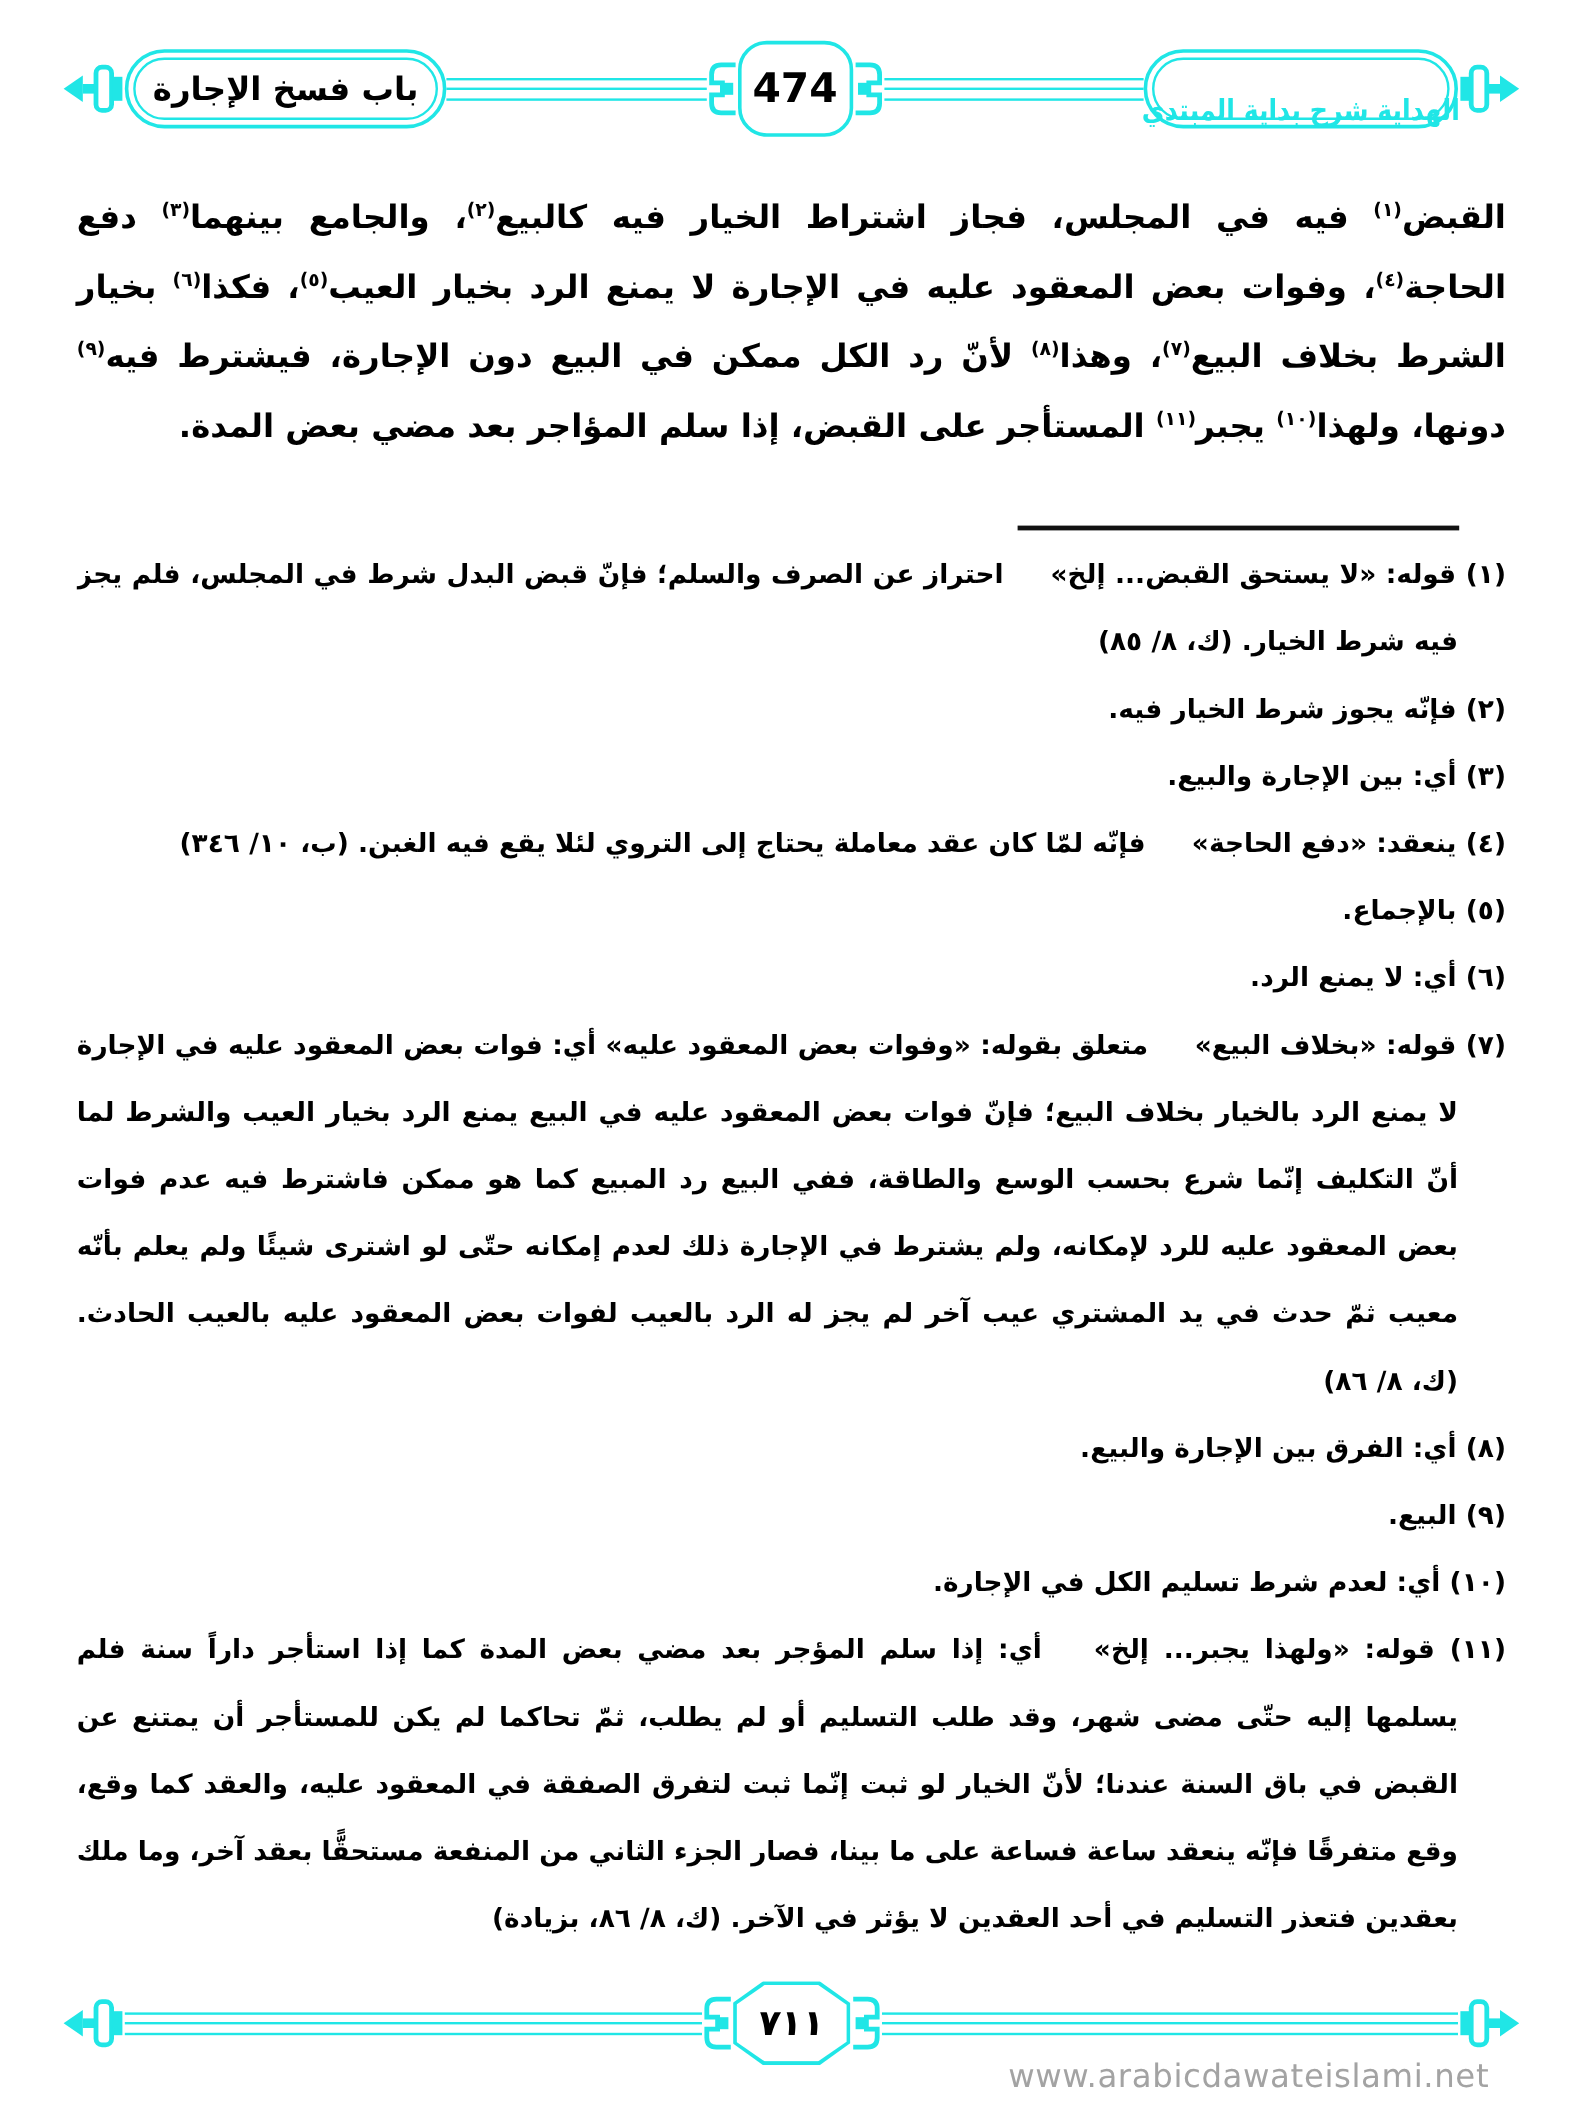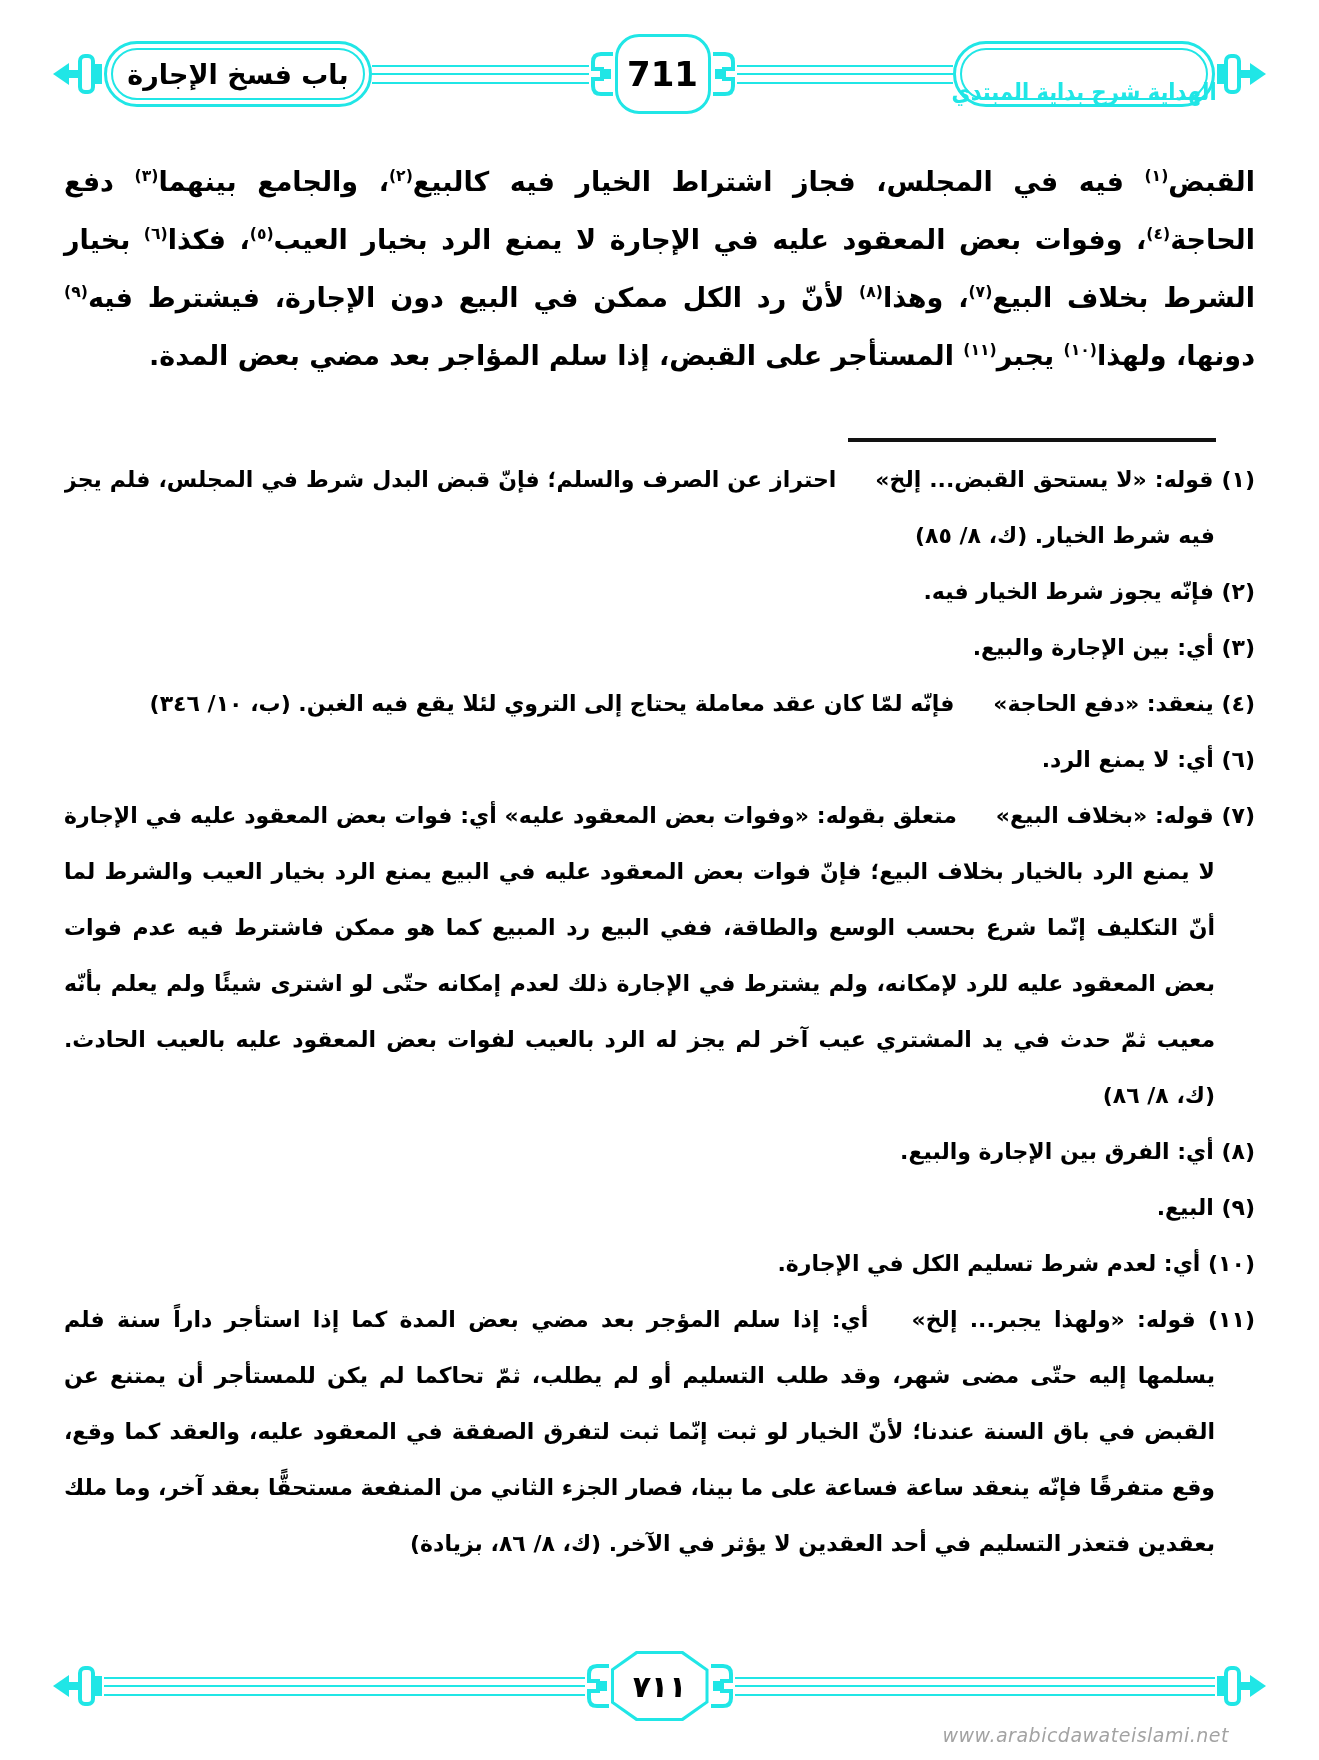--- a/index.html
+++ b/index.html
@@ -55,24 +55,23 @@
   .footnotes{
     position:absolute;top:452px;right:64px;left:64px;bottom:120px;
     direction:rtl;text-align:justify;overflow:hidden;
     font-size:22px;font-weight:bold;line-height:56px;color:#000;
   }
   .footnote{padding-right:40px;text-indent:-40px;}
   .fn-num{font-weight:bold;}
   .fn-bold{font-weight:bold;margin-left:31px;}
 
   .watermark{
-    position:absolute;right:90px;bottom:14px;
-    font-size:19px;color:var(--wm);letter-spacing:0.5px;direction:ltr;
+    position:absolute;right:78px;bottom:14px;
+    font-size:27px;color:var(--wm);letter-spacing:0.5px;direction:ltr;
     font-family:"DejaVu Sans", sans-serif;
-    font-style:italic;
   }
 </style>
 </head>
 <body>
 
 <div class="page">
 
   <div class="band band-top">
     <svg class="orn" width="52" height="52" viewBox="0 0 52 52">
       <polygon points="1,26 17,15 17,37" fill="var(--cy)"></polygon>
@@ -82,21 +81,21 @@
     </svg>
     <div class="pill pill-chapter">
       <span class="chapter-text">باب فسخ الإجارة</span>
     </div>
     <div class="tline"></div>
     <svg class="orn" width="26" height="52" viewBox="0 0 26 52">
       <path d="M24 6 H12 Q4 6 4 14 v7 h9 v10 h-9 v7 q0 8 8 8 h12" fill="none" stroke="var(--cy)" stroke-width="4"></path>
       <rect x="14" y="21" width="8" height="10" fill="var(--cy)"></rect>
     </svg>
     <div class="badge711">
-      <span>711</span>
+      <span>474</span>
     </div>
     <svg class="orn" width="26" height="52" viewBox="0 0 26 52" style="transform:scaleX(-1)">
       <path d="M24 6 H12 Q4 6 4 14 v7 h9 v10 h-9 v7 q0 8 8 8 h12" fill="none" stroke="var(--cy)" stroke-width="4"></path>
       <rect x="14" y="21" width="8" height="10" fill="var(--cy)"></rect>
     </svg>
     <div class="tline"></div>
     <div class="pill pill-title">
       <span class="callig-text">الهداية شرح بداية المبتدي</span>
     </div>
     <svg class="orn" width="52" height="52" viewBox="0 0 52 52" style="transform:scaleX(-1)">
@@ -109,20 +108,21 @@
 
   <p class="body-text">القبض<sup>(١)</sup> فيه في المجلس، فجاز اشتراط الخيار فيه كالبيع<sup>(٢)</sup>، والجامع بينهما<sup>(٣)</sup> دفع الحاجة<sup>(٤)</sup>، وفوات بعض المعقود عليه في الإجارة لا يمنع الرد بخيار العيب<sup>(٥)</sup>، فكذا<sup>(٦)</sup> بخيار الشرط بخلاف البيع<sup>(٧)</sup>، وهذا<sup>(٨)</sup> لأنّ رد الكل ممكن في البيع دون الإجارة، فيشترط فيه<sup>(٩)</sup> دونها، ولهذا<sup>(١٠)</sup> يجبر<sup>(١١)</sup> المستأجر على القبض، إذا سلم المؤاجر بعد مضي بعض المدة.</p>
 
   <div class="fn-sep"></div>
 
   <div class="footnotes">
       <div class="footnote"><span class="fn-num">(١) </span><span class="fn-bold">قوله: «لا يستحق القبض... إلخ» </span>احتراز عن الصرف والسلم؛ فإنّ قبض البدل شرط في المجلس، فلم يجز فيه شرط الخيار. (ك، ٨/ ٨٥)</div>
       <div class="footnote"><span class="fn-num">(٢) </span>فإنّه يجوز شرط الخيار فيه.</div>
       <div class="footnote"><span class="fn-num">(٣) </span>أي: بين الإجارة والبيع.</div>
       <div class="footnote"><span class="fn-num">(٤) </span><span class="fn-bold">ينعقد: «دفع الحاجة» </span>فإنّه لمّا كان عقد معاملة يحتاج إلى التروي لئلا يقع فيه الغبن. (ب، ١٠/ ٣٤٦)</div>
+      <div class="footnote"><span class="fn-num">(٥) </span>بالإجماع.</div>
       <div class="footnote"><span class="fn-num">(٦) </span>أي: لا يمنع الرد.</div>
       <div class="footnote"><span class="fn-num">(٧) </span><span class="fn-bold">قوله: «بخلاف البيع» </span>متعلق بقوله: «وفوات بعض المعقود عليه» أي: فوات بعض المعقود عليه في الإجارة لا يمنع الرد بالخيار بخلاف البيع؛ فإنّ فوات بعض المعقود عليه في البيع يمنع الرد بخيار العيب والشرط لما أنّ التكليف إنّما شرع بحسب الوسع والطاقة، ففي البيع رد المبيع كما هو ممكن فاشترط فيه عدم فوات بعض المعقود عليه للرد لإمكانه، ولم يشترط في الإجارة ذلك لعدم إمكانه حتّى لو اشترى شيئًا ولم يعلم بأنّه معيب ثمّ حدث في يد المشتري عيب آخر لم يجز له الرد بالعيب لفوات بعض المعقود عليه بالعيب الحادث. (ك، ٨/ ٨٦)</div>
       <div class="footnote"><span class="fn-num">(٨) </span>أي: الفرق بين الإجارة والبيع.</div>
       <div class="footnote"><span class="fn-num">(٩) </span>البيع.</div>
       <div class="footnote"><span class="fn-num">(١٠) </span>أي: لعدم شرط تسليم الكل في الإجارة.</div>
       <div class="footnote"><span class="fn-num">(١١) </span><span class="fn-bold">قوله: «ولهذا يجبر... إلخ» </span>أي: إذا سلم المؤجر بعد مضي بعض المدة كما إذا استأجر داراً سنة فلم يسلمها إليه حتّى مضى شهر، وقد طلب التسليم أو لم يطلب، ثمّ تحاكما لم يكن للمستأجر أن يمتنع عن القبض في باق السنة عندنا؛ لأنّ الخيار لو ثبت إنّما ثبت لتفرق الصفقة في المعقود عليه، والعقد كما وقع، وقع متفرقًا فإنّه ينعقد ساعة فساعة على ما بينا، فصار الجزء الثاني من المنفعة مستحقًّا بعقد آخر، وما ملك بعقدين فتعذر التسليم في أحد العقدين لا يؤثر في الآخر. (ك، ٨/ ٨٦، بزيادة)</div>
     </div>
 
   <div class="band band-bottom">
     <svg class="orn" width="52" height="52" viewBox="0 0 52 52">

